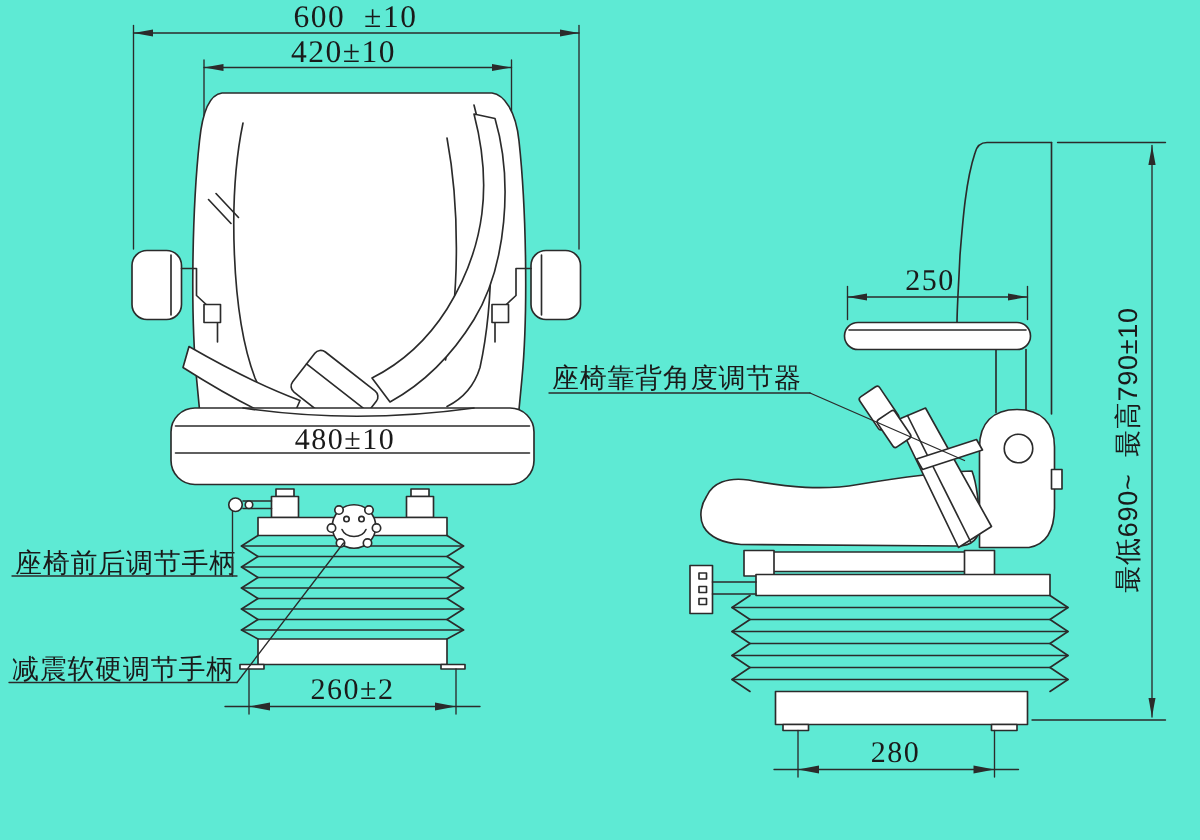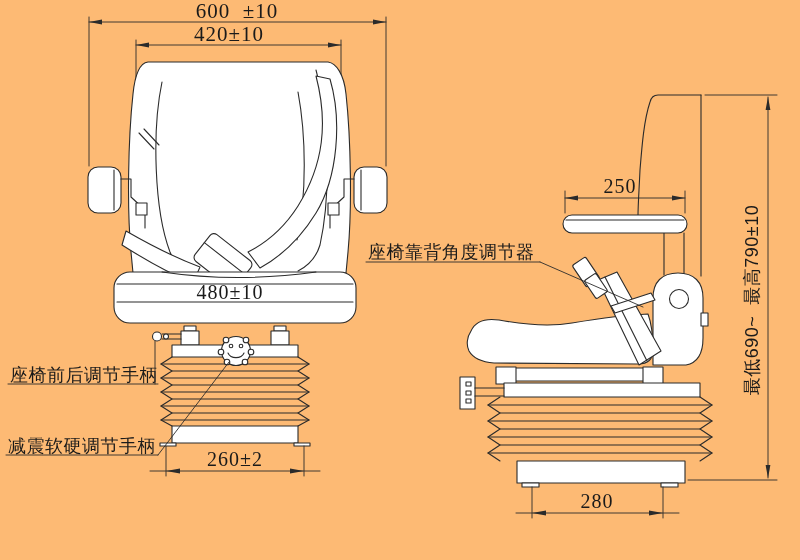--- a/index.html
+++ b/index.html
@@ -1,16 +1,16 @@
 <!DOCTYPE html>
 <html><head>
 <meta charset="utf-8">
 <style>
   html,body{margin:0;padding:0;background:#ffffff;}
-  .page{position:relative;width:800px;height:560px;background:#fdba74;overflow:hidden;
+  .page{position:relative;width:800px;height:560px;background:#5eead4;overflow:hidden;
         font-family:"Liberation Sans","DejaVu Sans",sans-serif;}
   svg{display:block;}
   text{stroke:none;fill:#1a1a1a;}
   .dim-txt{font-family:"Liberation Serif","DejaVu Serif",serif;font-size:20px;letter-spacing:1px;}
   .dim-txt-lg{font-family:"Liberation Serif","DejaVu Serif",serif;font-size:21px;letter-spacing:1px;}
   .cn-label{font-family:"Liberation Sans","DejaVu Sans",sans-serif;font-size:18px;letter-spacing:0.5px;}
 </style>
 </head>
 <body>
 

